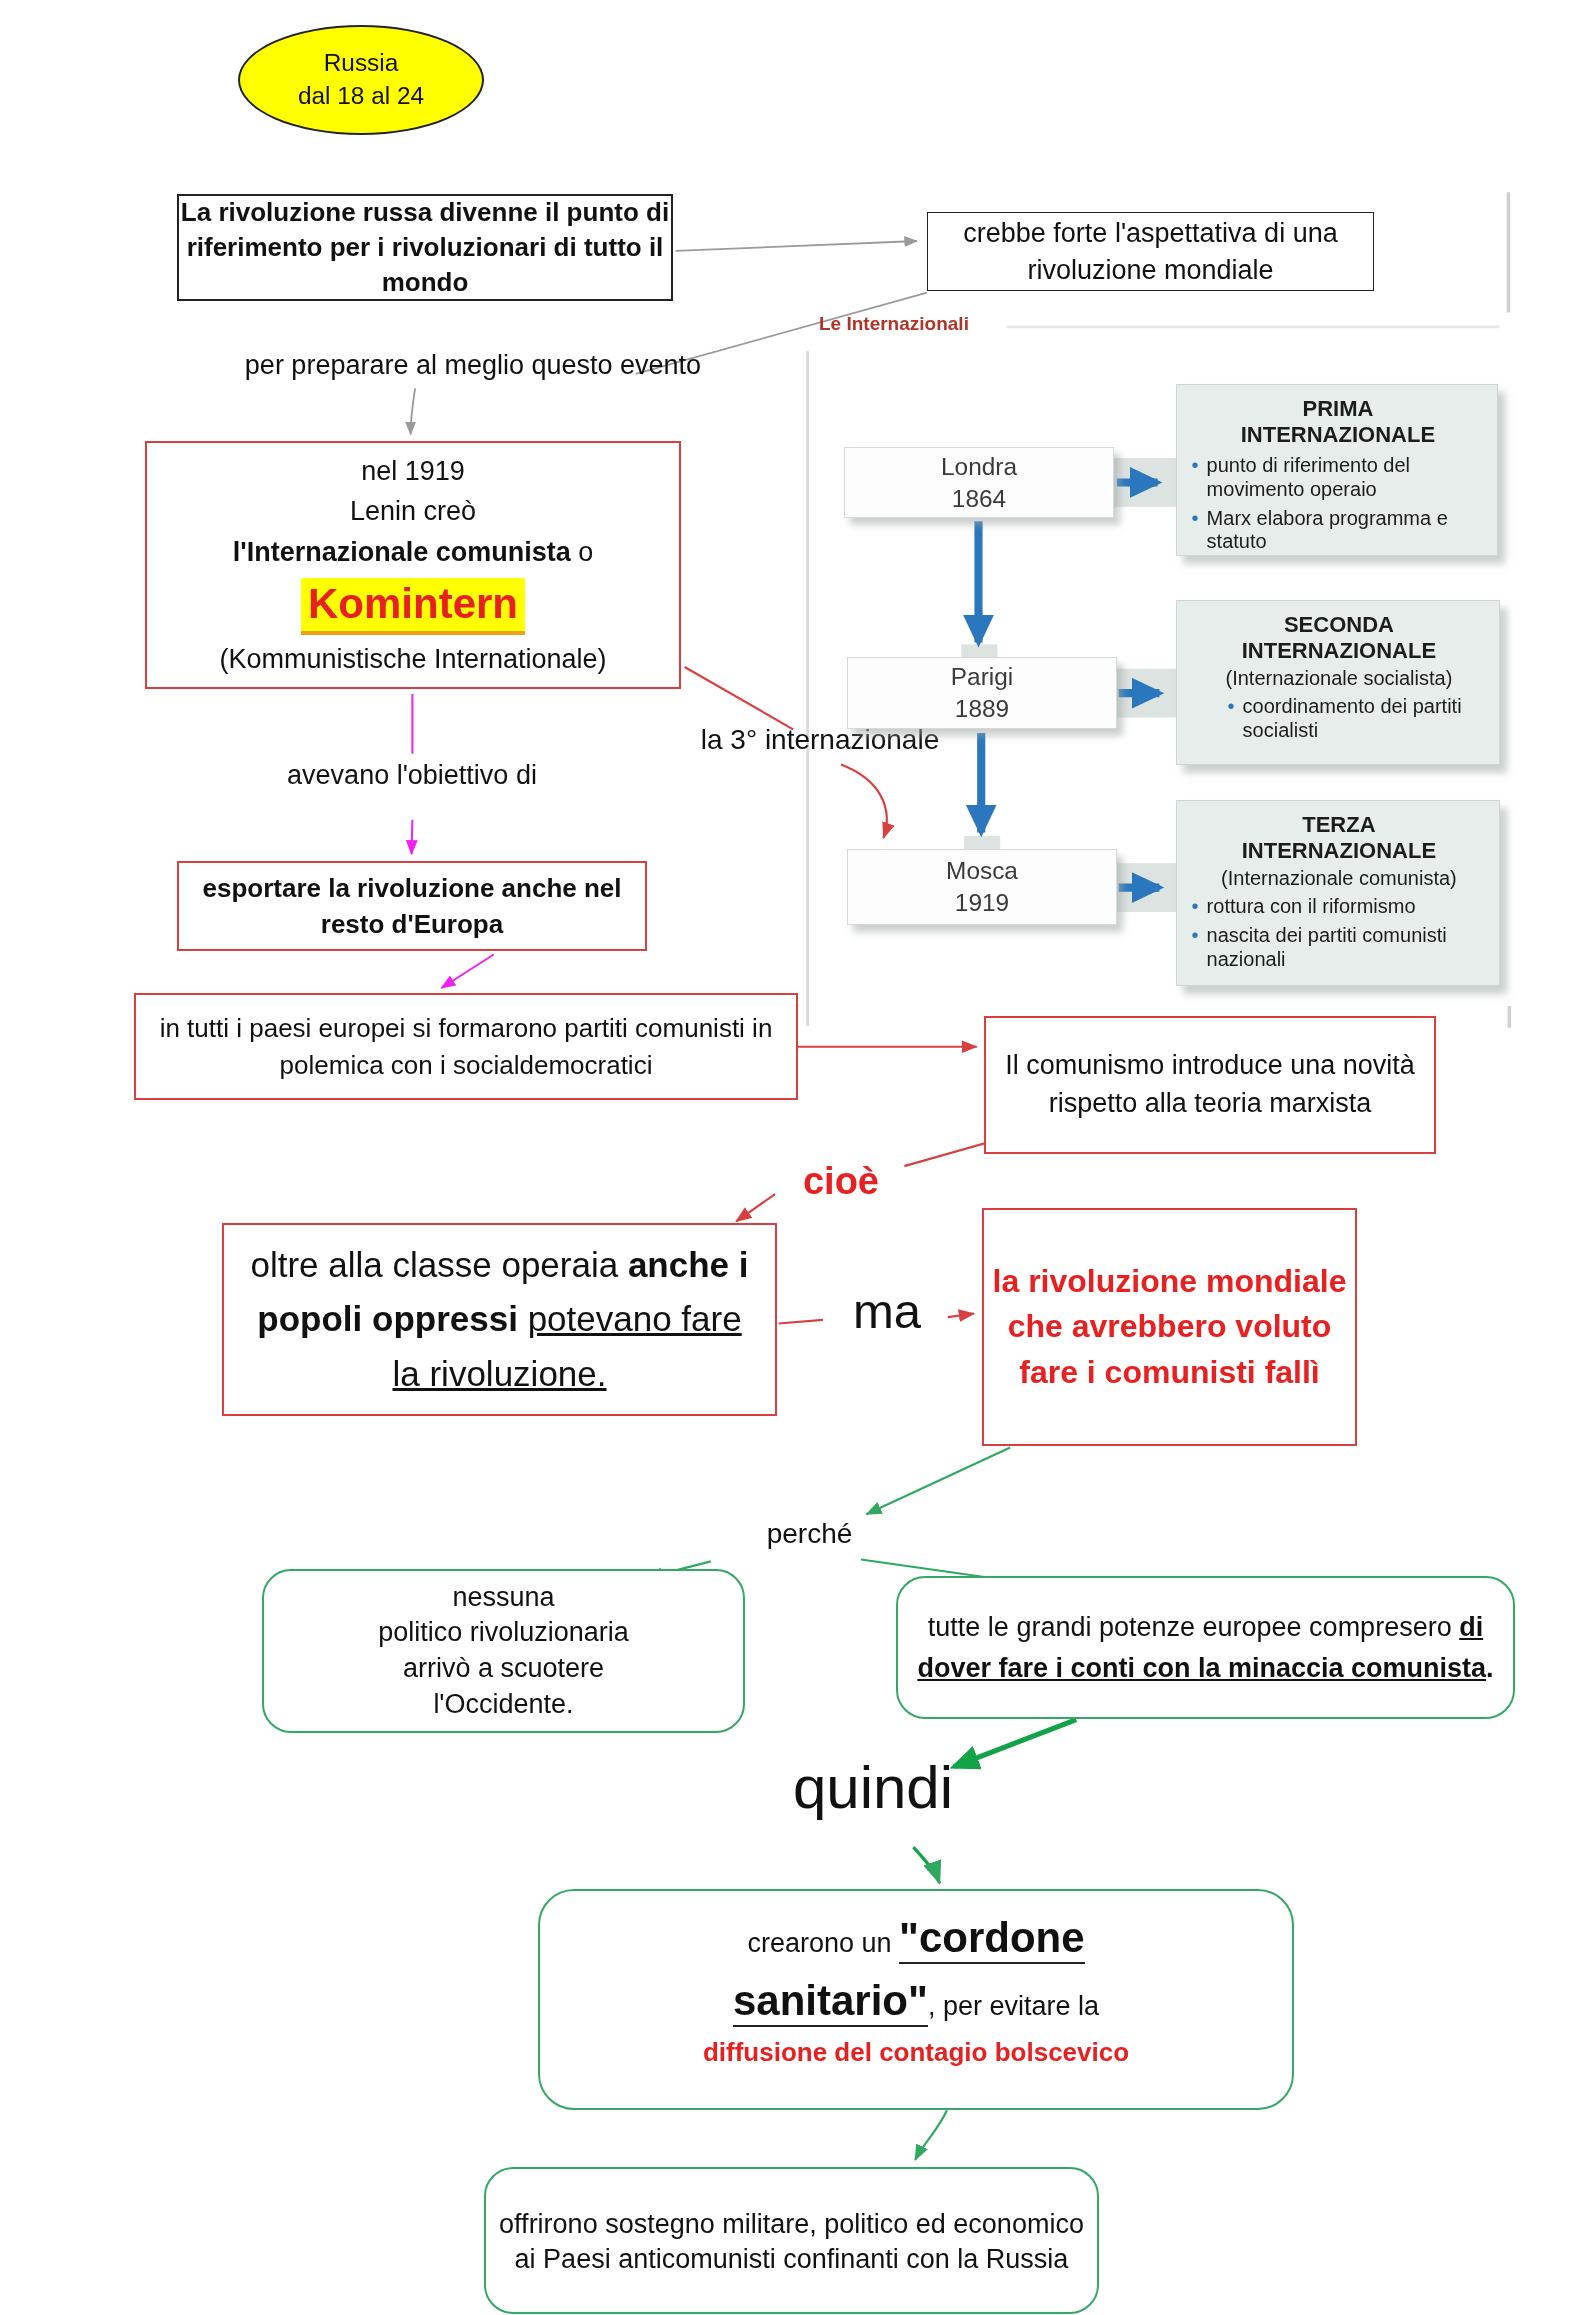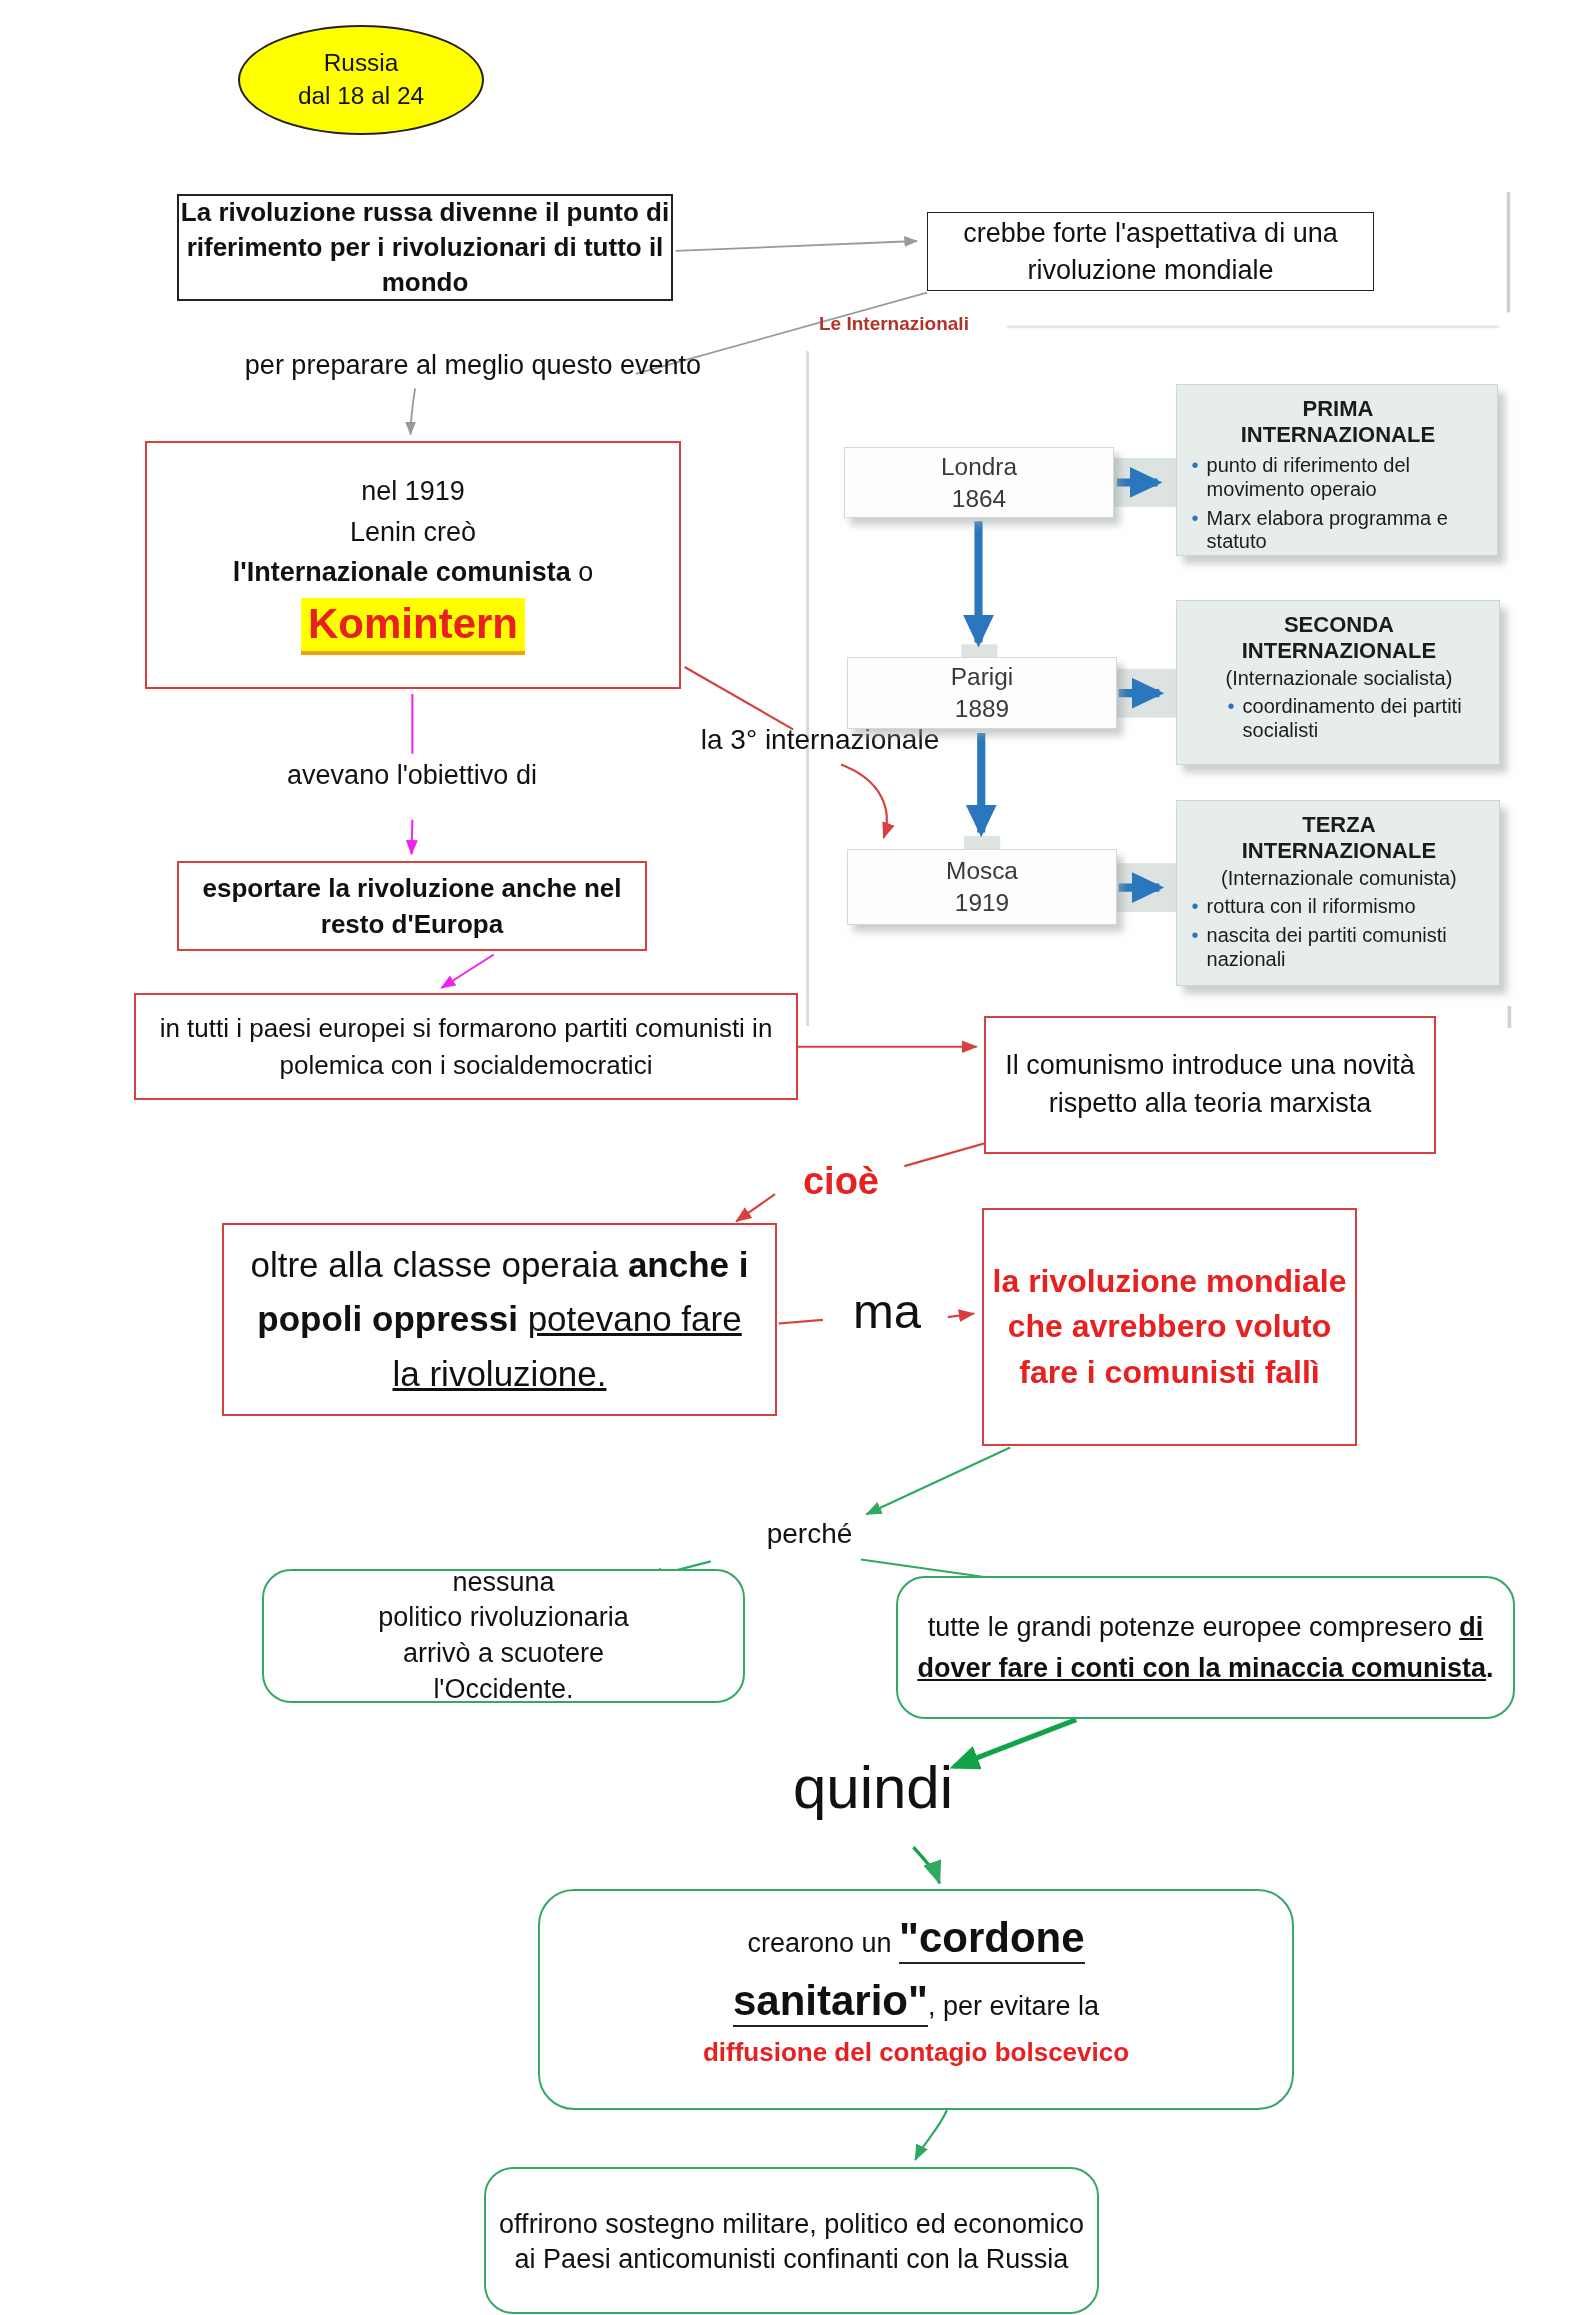--- a/index.html
+++ b/index.html
@@ -27,21 +27,21 @@
   .box-esportare{left:177px;top:861px;width:470px;height:90px;border:2.7px solid #d84040;font-size:26px;font-weight:bold;line-height:1.4;}
   .box-intutti{left:134px;top:993px;width:664px;height:107px;border:2.7px solid #d84040;font-size:26px;line-height:1.4;}
   .box-novita{left:984px;top:1016px;width:452px;height:138px;border:2.7px solid #d84040;font-size:27px;line-height:1.4;}
   .txt-cioe{left:764px;top:1160px;width:154px;font-size:38px;font-weight:bold;color:#e82020;}
   .box-oltre{left:222px;top:1223px;width:555px;height:193px;border:2.7px solid #d84040;font-size:35px;line-height:1.55;padding:0 20px;}
   .txt-ma{left:830px;top:1283px;width:114px;font-size:49px;}
   .box-fallimento{left:982px;top:1208px;width:375px;height:238px;border:2.7px solid #d84040;
                   font-size:32px;font-weight:bold;color:#e82020;line-height:1.42;}
   .txt-perche{left:719px;top:1518px;width:181px;font-size:28px;}
   .green-box{border:2.7px solid #35a865;border-radius:29px;font-size:27px;line-height:1.32;}
-  .box-nessuna{left:262px;top:1569px;width:483px;height:134px;}
+  .box-nessuna{left:262px;top:1569px;width:483px;height:164px;}
   .box-potenze{left:896px;top:1576px;width:619px;height:143px;line-height:1.5;padding:0 12.7px;}
   .txt-quindi{left:767px;top:1753px;width:212px;font-size:60px;}
   .box-cordone{left:538px;top:1889px;width:756px;height:221px;border-radius:36px;justify-content:flex-start;padding-top:14.5px;}
   .cord-line{font-size:27px;line-height:1.5;}
   .cord-big{font-size:42px;font-weight:bold;border-bottom:2.7px solid #222;padding-bottom:1.8px;}
   .cord-red{font-size:26px;font-weight:bold;color:#e82020;max-width:452px;margin:3.6px auto 0 auto;line-height:1.35;}
   .box-offrirono{left:484px;top:2167px;width:615px;height:147px;line-height:1.3;padding-top:3px;}
   
   .fig-title{left:819px;top:313px;width:271px;font-size:19px;font-weight:bold;color:#b23327;text-align:left;}
   .city{background:#fdfdfd;border:0.9px solid #d5dad8;box-shadow:6.3px 7.2px 7.2px rgba(158,168,165,.55);
@@ -138,20 +138,21 @@
   <div class="abs node box-crebbe">
     <span>crebbe forte l'aspettativa di una rivoluzione mondiale</span>
   </div>
   <div class="abs txt txt-preparare">per preparare al meglio questo evento</div>
 
   <div class="abs node box-komintern">
     <div>nel 1919</div>
     <div>Lenin creò</div>
     <div><b>l'Internazionale comunista</b><span> o</span></div>
     <div><span class="kom-name">Komintern</span></div>
+    <div>(Kommunistische Internationale)</div>
   </div>
 
   <div class="abs txt txt-avevano">avevano l'obiettivo di</div>
   <div class="abs txt txt-la3">la 3° internazionale</div>
 
   <div class="abs node box-esportare">
     <span>esportare la rivoluzione anche nel resto d'Europa</span>
   </div>
   <div class="abs node box-intutti">
     <span>in tutti i paesi europei si formarono partiti comunisti in polemica con i socialdemocratici</span>

